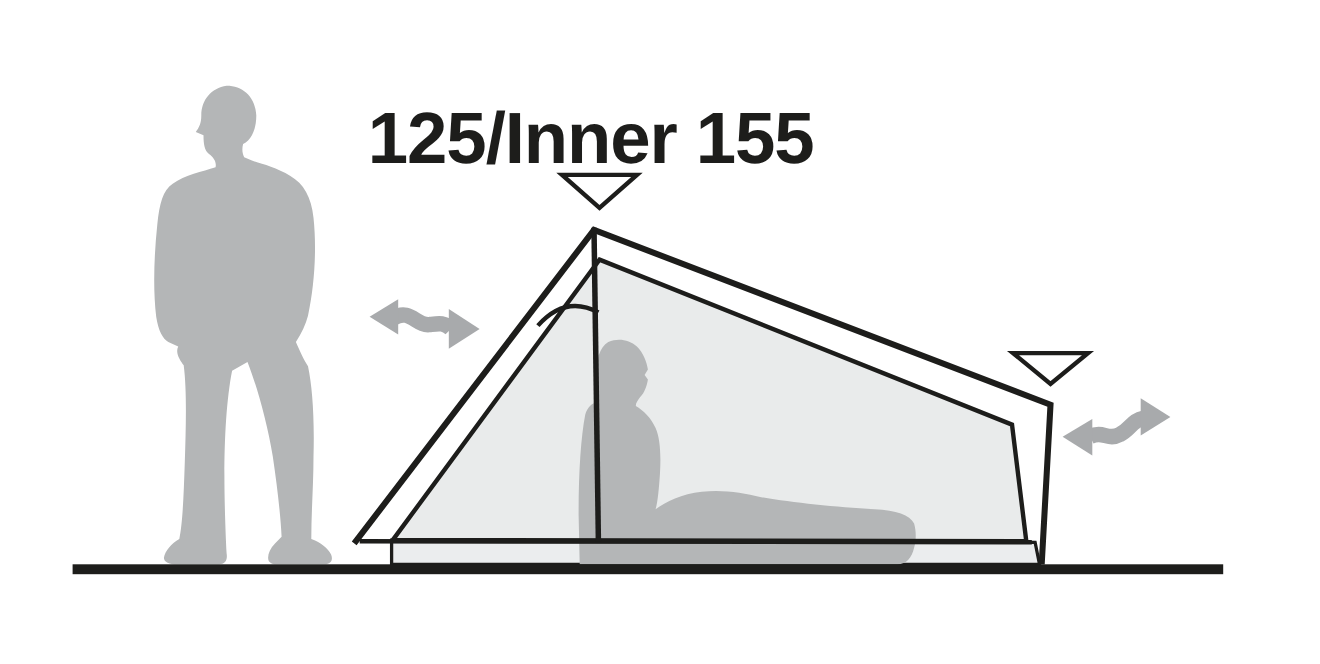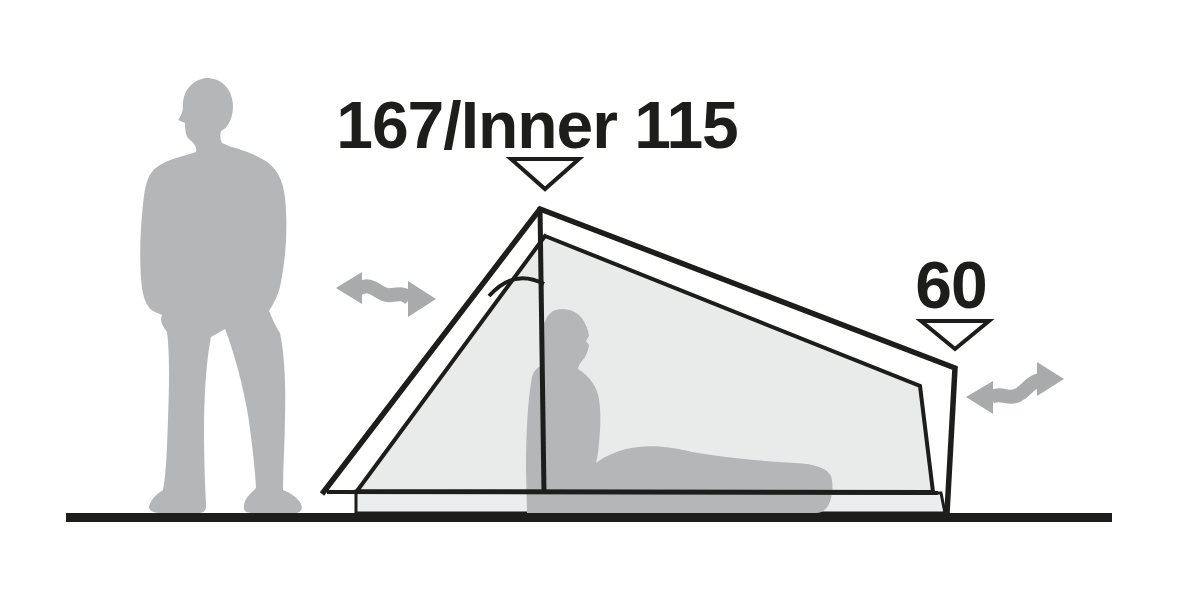--- a/index.html
+++ b/index.html
@@ -117,16 +117,15 @@
       <path d="M966,397 L993,381 L993,414 Z" fill="#a8aaac"></path>
       <path d="M1064,379 L1037,362 L1037,396 Z" fill="#a8aaac"></path>
     </g>
 
     <path d="M511,159 L579,159 L545,189 Z" stroke-width="4" stroke-linejoin="miter" fill="#ffffff" stroke="#1d1d1b"></path>
     <path d="M921,321 L989,321 L955,349 Z" stroke-width="4" stroke-linejoin="miter" fill="#ffffff" stroke="#1d1d1b"></path>
 
     <rect x="66" y="513" width="1046" height="9" fill="#1d1d1b"></rect>
   </svg>
 
-  <div class="dim-label peak">167/Inner 115</div>
-  <div class="dim-label rear">60</div>
+  <div class="dim-label peak">125/Inner 155</div>
 
 </div>
 
 </body></html>

